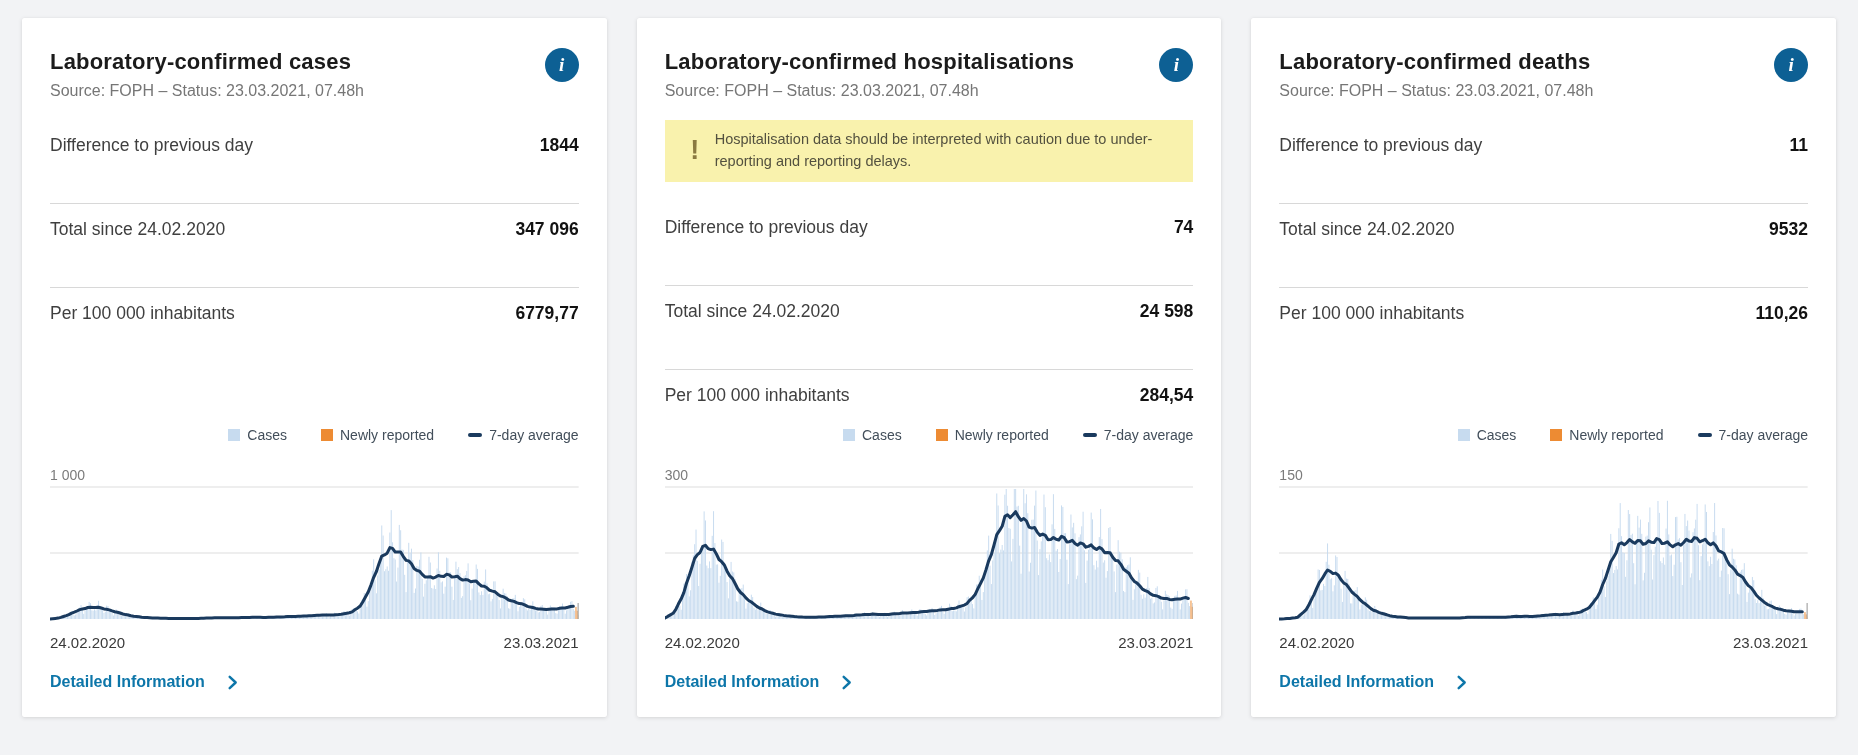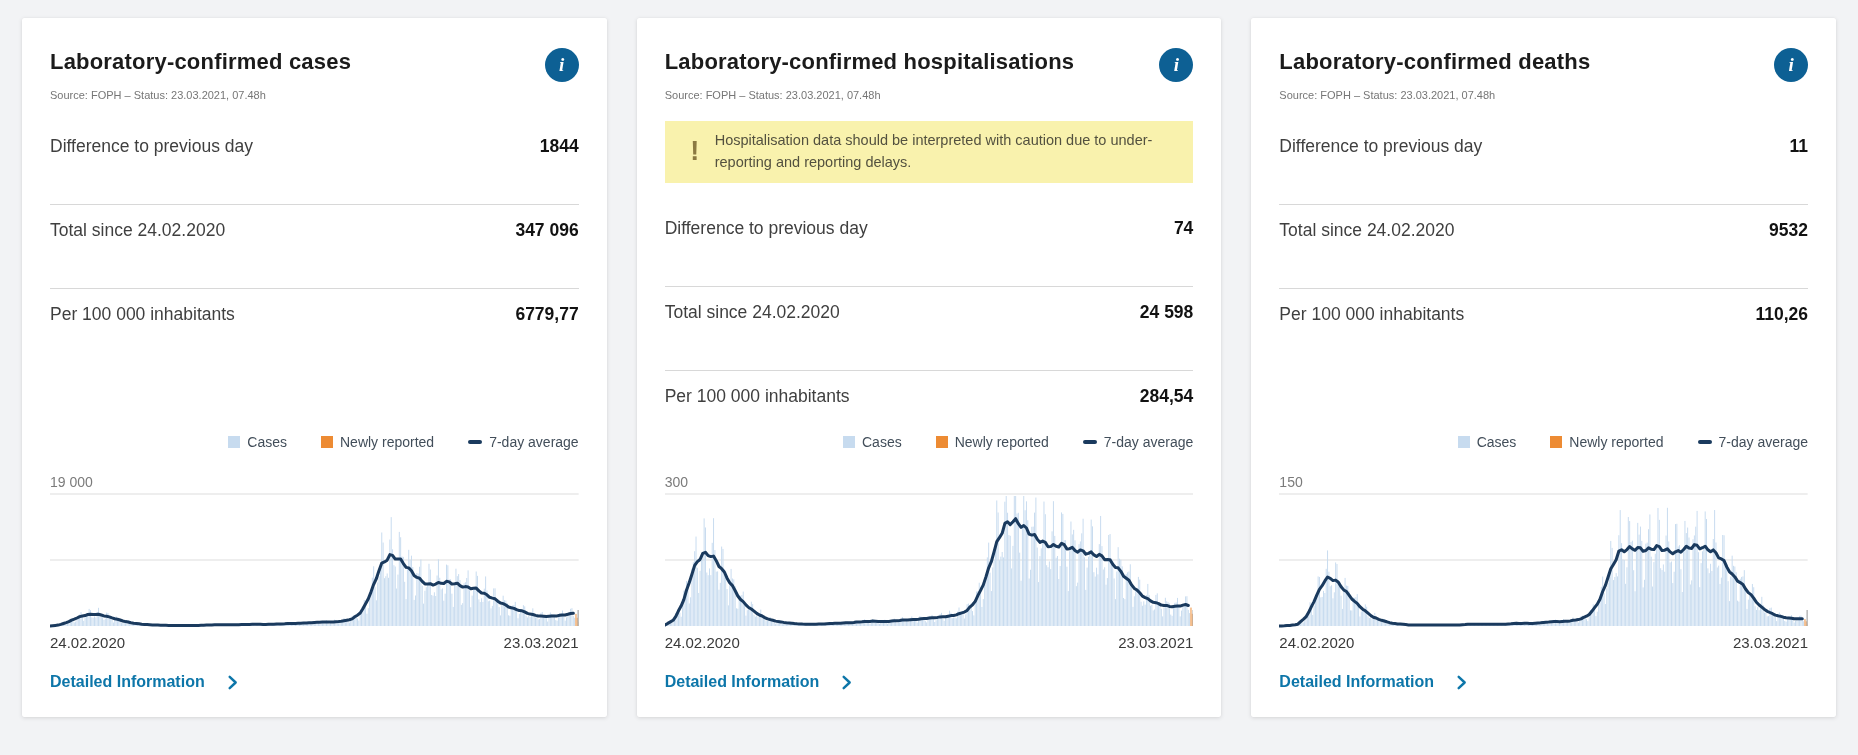--- a/index.html
+++ b/index.html
@@ -23,38 +23,38 @@
     box-shadow:0 1px 4px rgba(0,0,0,.12),0 0 1px rgba(0,0,0,.08);
     padding:30px 28px 26px;display:flex;flex-direction:column;justify-content:flex-end;
   }
   .card-head{display:flex;justify-content:space-between;align-items:flex-start;}
   .title{margin:0;font-size:22px;line-height:1.25;font-weight:bold;color:var(--text_title);letter-spacing:.2px;}
   .info-btn{
     flex:0 0 auto;width:34px;height:34px;border:none;border-radius:50%;cursor:pointer;
     background:var(--info_bg);color:#fff;font-family:"Liberation Serif",serif;font-style:italic;
     font-weight:bold;font-size:19px;line-height:34px;text-align:center;padding:0;margin-left:12px;
   }
-  .source{margin-top:7px;font-size:11px;color:var(--text_source);}
+  .source{font-size:16px;color:var(--text_source);}
   .warning{margin-top:20px;background:var(--warning_bg);display:flex;align-items:center;padding:9px 14px 9px 10px;}
   .warning-icon{flex:0 0 auto;width:40px;text-align:center;font-size:27px;font-weight:bold;color:var(--warning_icon);line-height:1;}
   .warning-text{font-size:14.5px;line-height:1.5;color:var(--warning_text);}
   .stats{margin-top:20px;}
   .stat-row{display:flex;justify-content:space-between;align-items:baseline;padding:15px 0;font-size:17.5px;}
   .stat-row + .stat-row{border-top:1px solid var(--divider);margin-top:32px;}
   .stat-label{color:var(--text_label);}
   .stat-value{font-weight:bold;color:var(--text_value);white-space:nowrap;}
   .spacer{flex:1;}
   .legend{display:flex;justify-content:flex-end;align-items:center;gap:34px;font-size:14px;color:var(--legend_text);margin-bottom:24px;}
   .legend-item{display:inline-flex;align-items:center;}
   .sw{display:inline-block;margin-right:7px;}
   .sq{width:12px;height:12px;}
   .dash{width:14px;height:4px;border-radius:2px;}
   .ylabel{font-size:14px;color:var(--ylabel_gray);margin-bottom:1px;}
   .chart{display:block;width:100%;height:140px;}
-  .xlabels{display:flex;justify-content:space-between;font-size:15px;color:var(--axis_label);margin-top:3px;}
+  .xlabels{display:flex;justify-content:space-between;font-size:15px;color:var(--axis_label);margin-top:10px;}
   .detail-link{display:inline-flex;align-items:center;gap:20px;margin-top:22px;color:var(--link_blue);font-weight:bold;font-size:16px;text-decoration:none;width:max-content;}
   .detail-link svg{display:block;}
 </style>
 </head>
 <body>
 
 <div class="wrap">
 
   <div class="card">
     <div class="card-head">
@@ -84,21 +84,21 @@
         </span>
       <span class="legend-item">
           <i class="sw sq" style="background: rgb(237, 139, 51);"></i>
           <span>Newly reported</span>
         </span>
       <span class="legend-item">
           <i class="sw dash" style="background: rgb(26, 58, 94);"></i>
           <span>7-day average</span>
         </span>
     </div>
-    <div class="ylabel">19 000</div>
+    <div class="ylabel">1 000</div>
     <svg class="chart" viewBox="0 0 522 140" preserveAspectRatio="none">
         <line x1="0" x2="522" y1="69.0" y2="69.0" stroke="#dedede" stroke-width="1"></line>
         <line x1="0" x2="522" y1="3.0" y2="3.0" stroke="#dedede" stroke-width="1"></line>
         <rect x="0.00" y="134.95" width="0.96" height="0.05" fill="#c7dbef"></rect>
         <rect x="0.85" y="134.71" width="0.96" height="0.29" fill="#c7dbef"></rect>
         <rect x="2.19" y="134.63" width="0.96" height="0.37" fill="#c7dbef"></rect>
         <rect x="3.52" y="134.58" width="0.96" height="0.42" fill="#c7dbef"></rect>
         <rect x="4.85" y="134.46" width="0.96" height="0.54" fill="#c7dbef"></rect>
         <rect x="6.18" y="134.57" width="0.96" height="0.43" fill="#c7dbef"></rect>
         <rect x="7.51" y="134.31" width="0.96" height="0.69" fill="#c7dbef"></rect>

